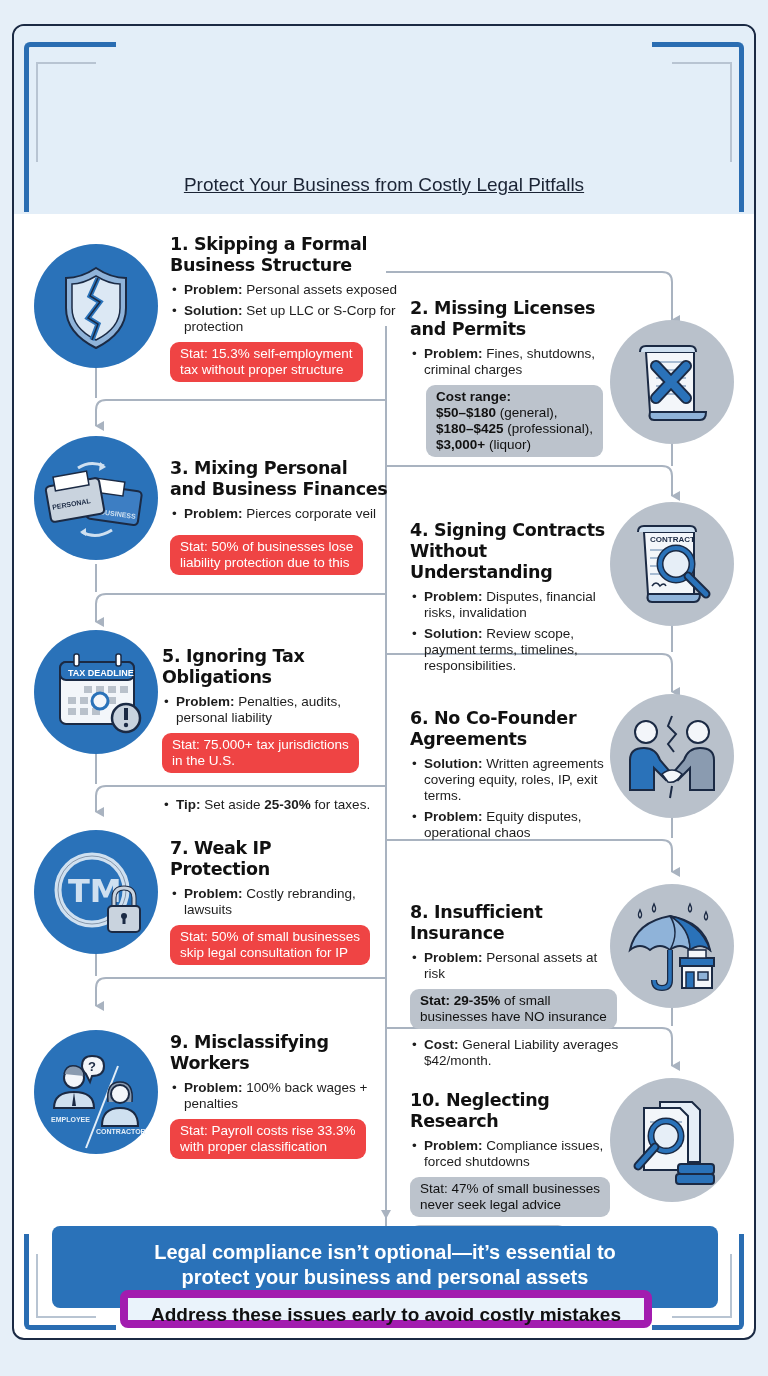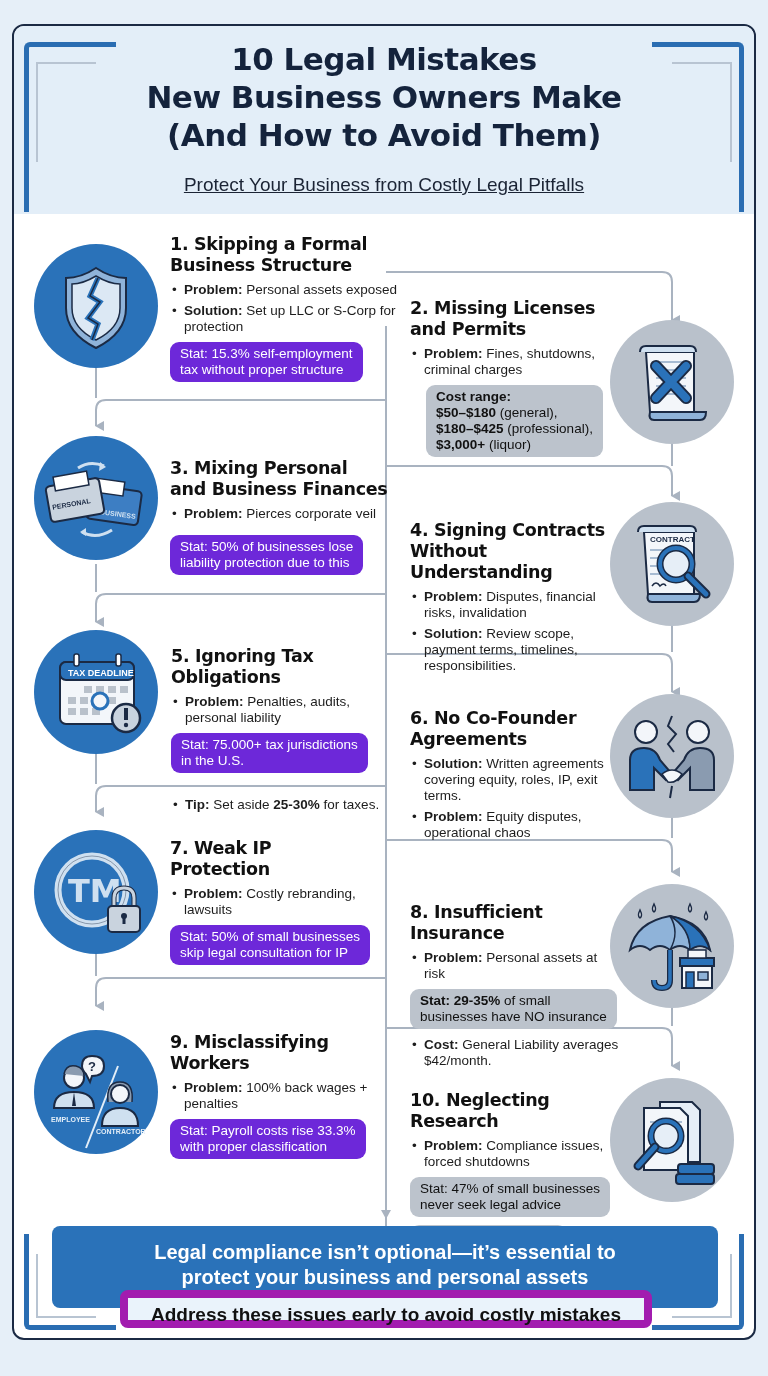--- a/index.html
+++ b/index.html
@@ -29,46 +29,41 @@
   .icon-circle.gray { background: #b9c1cb; }
   .icon-circle svg { width: 124px; height: 124px; display: block; }
 
   .item { position: absolute; }
   .item h2 { font-family: "DejaVu Sans", sans-serif; font-weight: bold; font-size: 17.5px; line-height: 21px; color: #111; letter-spacing: -0.3px; }
   .item ul { list-style: none; margin-top: 6px; }
   .item li { position: relative; padding-left: 14px; font-size: 13.5px; line-height: 16px; margin-bottom: 5px; color: #1d1d1d; }
   .item li::before { content: "•"; position: absolute; left: 2px; top: 0; }
   .item li b { font-weight: bold; }
   .stat { display: inline-block; border-radius: 9px; padding: 4px 10px; font-size: 13.5px; line-height: 16px; margin: 2px 0 6px 0; }
-  .stat.blue { background: #6d28d9; color: #fff; }
+  .stat.blue { background: #ef4444; color: #fff; }
   .stat.gray { background: #bcc3cc; color: #111; }
 
   .footer-box { position: absolute; left: 38px; top: 1200px; width: 666px; height: 82px; background: #2a72b9; border-radius: 8px; color: #fff; text-align: center; font-size: 20px; font-weight: bold; line-height: 25px; padding-top: 14px; }
   .footer-sub { position: absolute; left: 106px; top: 1264px; width: 532px; height: 38px; background: #eaf3fb; border: 8px solid #a21caf; border-radius: 8px; text-align: center; font-size: 19px; font-weight: bold; line-height: 34px; color: #111; }
 </style>
 </head>
 <body>
 
 <div class="frame">
   <div class="header-band"></div>
 
   <div class="corner tl-b"></div>
   <div class="corner tl-g"></div>
   <div class="corner tr-b"></div>
   <div class="corner tr-g"></div>
   <div class="corner bl-b"></div>
   <div class="corner bl-g"></div>
   <div class="corner br-b"></div>
   <div class="corner br-g"></div>
 
-  <div class="title">
-    <div>10 Legal Mistakes</div>
-    <div>New Business Owners Make</div>
-    <div>(And How to Avoid Them)</div>
-  </div>
   <div class="subtitle">Protect Your Business from Costly Legal Pitfalls</div>
 
   <svg class="lines" viewBox="0 0 744 1316">
     <defs>
       <marker id="ar" markerWidth="10" markerHeight="10" refX="5" refY="8" orient="auto" markerUnits="userSpaceOnUse">
         <path d="M0,0 L10,0 L5,9 Z" fill="#a9b3c0"></path>
       </marker>
     </defs>
     <g stroke="#a9b3c0" stroke-width="2" fill="none">
 
@@ -211,21 +206,21 @@
           <rect x="34" y="78" width="8" height="7"></rect>
           <rect x="46" y="78" width="8" height="7"></rect>
           <rect x="58" y="78" width="8" height="7"></rect>
         </g>
       <circle cx="66" cy="71" r="8" fill="none" stroke="#2a72b9" stroke-width="3"></circle>
       <circle cx="92" cy="88" r="14" fill="#c9d3de" stroke="#1b2a44" stroke-width="2.5"></circle>
       <rect x="90" y="78" width="4" height="12" fill="#1b2a44"></rect>
         <circle cx="92" cy="95" r="2.2" fill="#1b2a44"></circle>
     </svg>
   </div>
-  <div class="item" style="left:157px; top:620px; width:222px;">
+  <div class="item" style="left:148px; top:620px; width:222px;">
     <h2><span>5. Ignoring Tax</span><br><span>Obligations</span></h2>
     <ul>
       <li><b>Problem:</b> <span>Penalties, audits, personal liability</span></li>
     </ul>
     <div class="stat blue"><span>Stat: 75.000+ tax jurisdictions</span><br><span>in the U.S.</span></div>
     <ul style="margin-top:18px;">
       <li><b>Tip:</b> <span>Set aside </span><b>25-30%</b><span> for taxes.</span></li>
     </ul>
   </div>
 

